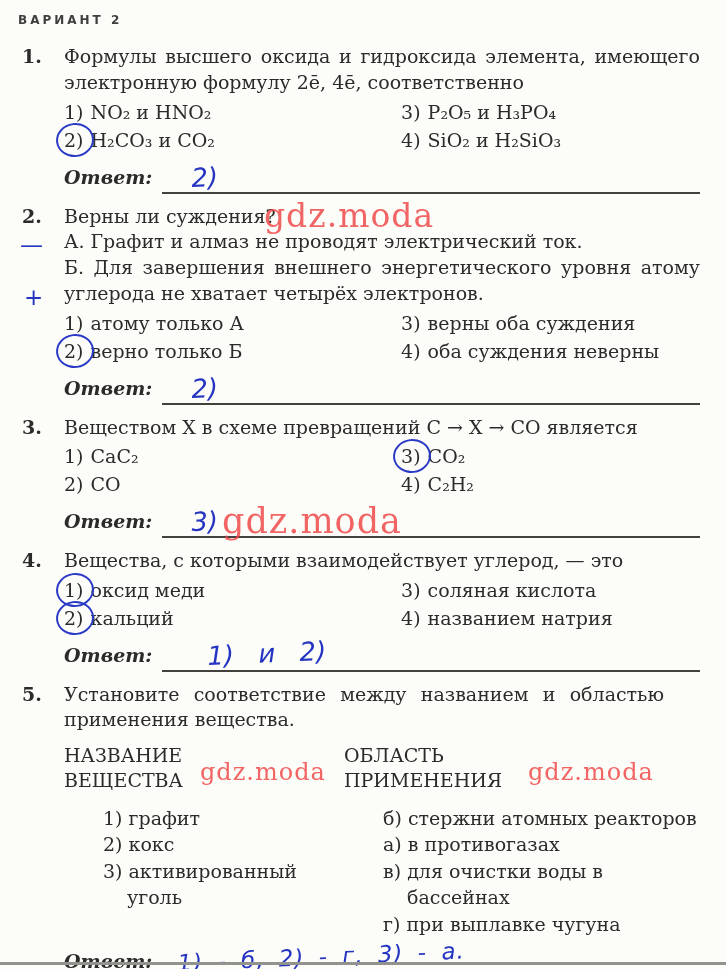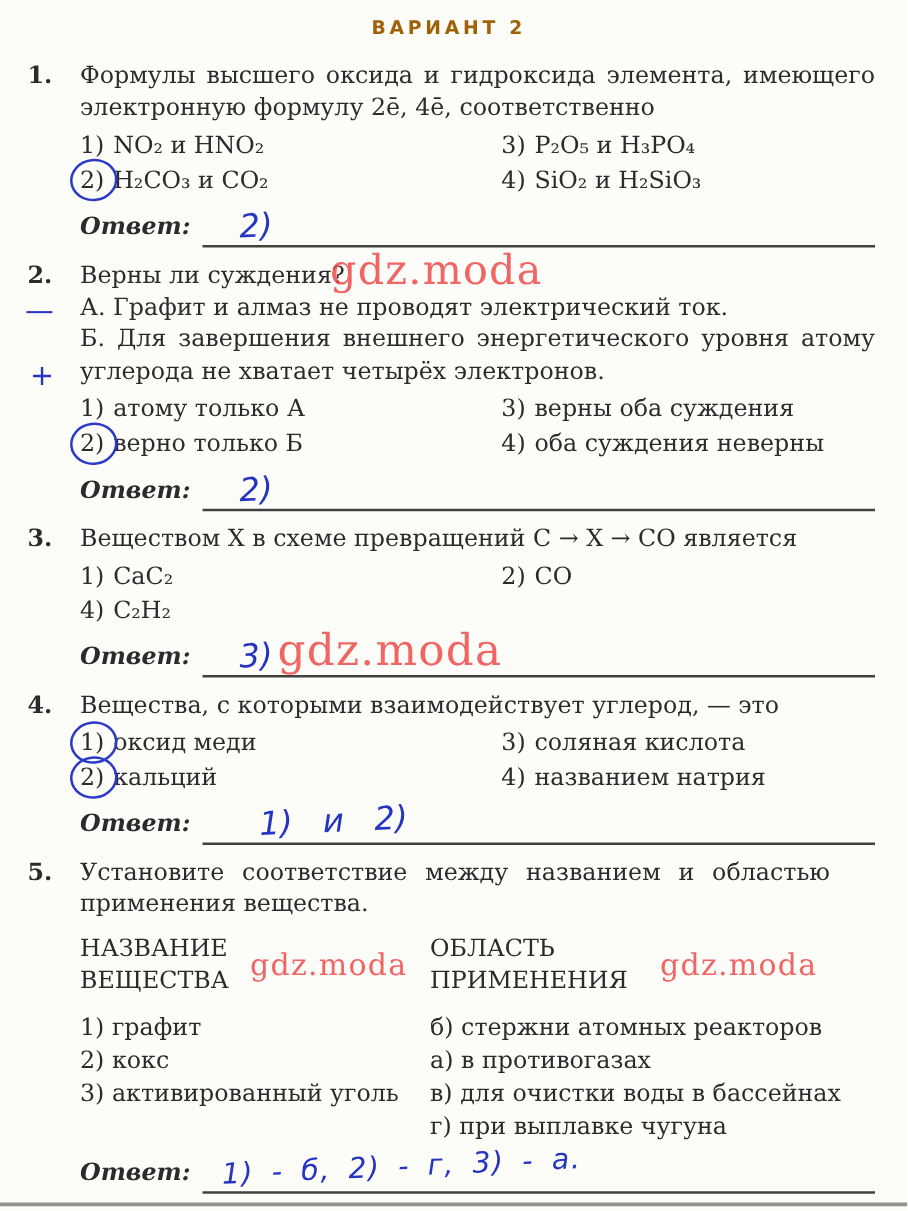--- a/index.html
+++ b/index.html
@@ -5,22 +5,22 @@
   * { margin:0; padding:0; box-sizing:border-box; }
   html,body { background:#ffffff; }
   .page {
     width:726px; height:969px; position:relative; overflow:hidden;
     background:#fcfcf8;
     font-family:"DejaVu Serif","DejaVu Sans",serif;
     color:#2b2b2b; font-size:19px; line-height:1.36;
   }
   .content { padding:10px 26px 0 18px; position:relative; }
   .title {
-    text-align:center; font-family:"DejaVu Sans","Liberation Sans",sans-serif;
-    font-weight:bold; font-size:15px; letter-spacing:3px; color:#a16207;
+    font-family:"DejaVu Sans","Liberation Sans",sans-serif;
+    font-weight:bold; font-size:12px; letter-spacing:3px; color:#404040;
     margin:2px 0 16px;
   }
   .question { display:grid; grid-template-columns:46px 1fr; margin-bottom:2px; }
   .qnum { font-weight:bold; padding-left:4px; }
   .qbody { position:relative; }
   .qtext { text-align:justify; }
   .q5text { max-width:600px; }
   .statements { text-align:justify; }
   .statements p { margin:0; }
   .opts { display:grid; grid-template-columns:53% 47%; margin:4px 0 2px; row-gap:2px; }
@@ -44,21 +44,21 @@
   .hw-q4 { left:46px; word-spacing:16px; }
   .hw-q5 { left:16px; font-size:23px; word-spacing:6px; letter-spacing:1px; }
   .mark {
     position:absolute; color:#2535c2; font-family:"DejaVu Sans",sans-serif;
     font-size:23px; line-height:1;
   }
   .mark-minus { left:-44px; top:30px; }
   .mark-plus  { left:-40px; top:82px; }
   .match { display:grid; grid-template-columns:280px 1fr; margin-top:10px; }
   .match-header { max-width:175px; margin-bottom:12px; line-height:1.3; }
-  .match-item { padding-left:24px; text-indent:-24px; line-height:1.4; }
+  .match-item { padding-left:24px; text-indent:-24px; line-height:1.4;margin-left:39px; }
   .wm {
     position:absolute; z-index:5; color:#ef4444; font-weight:normal;
     font-family:"DejaVu Serif",serif; letter-spacing:1px; opacity:.82;
     white-space:nowrap; pointer-events:none;
   }
   .wm1 { top:194px; left:264px; font-size:33px; }
   .wm2 { top:498px; left:222px; font-size:35px; }
   .wm3 { top:756px; left:200px; font-size:24px; }
   .wm4 { top:756px; left:528px; font-size:24px; }
   .scan-edge { position:absolute; left:0; right:0; bottom:4px; height:3px; background:#93938d; }
@@ -120,20 +120,21 @@
         </div>
       </div>
     </div>
 
     <div class="question">
       <div class="qnum">3.</div>
       <div class="qbody">
         <p class="qtext">Веществом X в схеме превращений C → X → CO является</p>
         <div class="opts">
           <div class="opt"><span class="optnum">1)</span><span>CaC₂</span></div>
+          <div class="opt"><span class="optnum circled">3)</span><span>CO₂</span></div>
           <div class="opt"><span class="optnum">2)</span><span>CO</span></div>
           <div class="opt"><span class="optnum">4)</span><span>C₂H₂</span></div>
         </div>
         <div class="answer-row">
           <span class="answer-label">Ответ:</span>
           <span class="answer-line">
             <span class="hw hw-q3">3)</span>
           </span>
         </div>
       </div>

